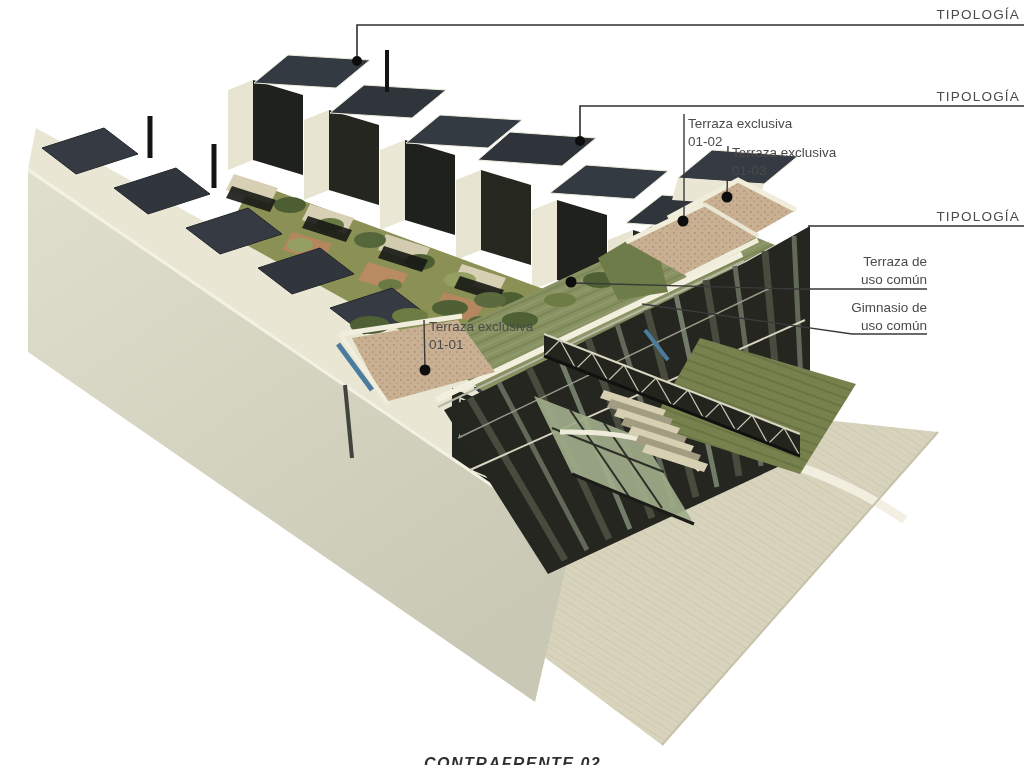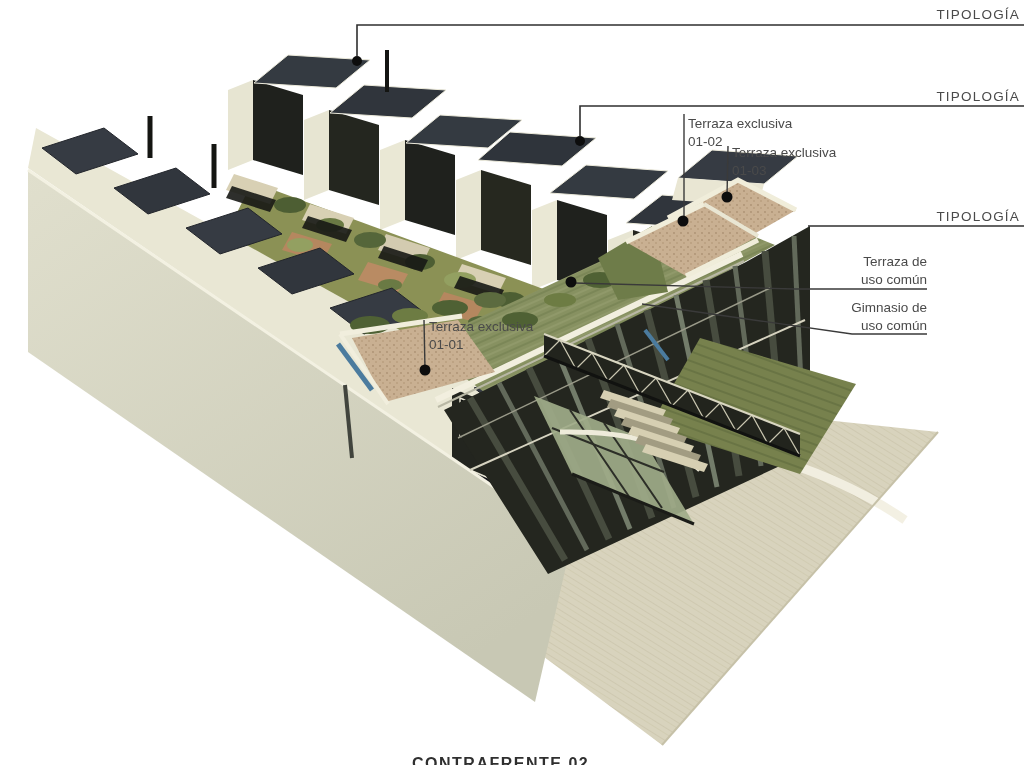--- a/index.html
+++ b/index.html
@@ -4,21 +4,21 @@
 <style>
   html,body{margin:0;padding:0;background:#fff;}
   .stage{position:relative;width:1024px;height:768px;background:var(--background,#fff);overflow:hidden;
          font-family:"Liberation Sans", sans-serif;}
   svg text{font-family:"Liberation Sans", sans-serif;}
   .ann{font-size:13.5px;fill:var(--annotation_text,#4a4a4a);}
   .ann-caps{font-size:13.5px;letter-spacing:1.2px;fill:var(--annotation_text,#4a4a4a);}
   .leader{stroke:var(--leader_line,#3a3a3a);stroke-width:1.4;fill:none;}
   .rule{stroke:#2f2f2f;stroke-width:1.6;fill:none;}
   .dot{fill:var(--marker_dot,#0d0d0d);}
-  .caption-clip{position:absolute;left:412px;top:756px;width:220px;height:9px;overflow:hidden;}
+  .caption-clip{position:absolute;left:424px;top:756px;width:220px;height:9px;overflow:hidden;font-style:italic;}
   .caption-text{font-weight:bold;font-size:16px;line-height:15px;letter-spacing:1.5px;color:#2f2f2f;white-space:nowrap;}
 </style>
 </head>
 <body>
 
 <div class="stage">
 
 <svg width="1024" height="768" viewBox="0 0 1024 768">
   <defs>
     <pattern id="hatch" width="11" height="11" patternTransform="rotate(32)" patternUnits="userSpaceOnUse">

